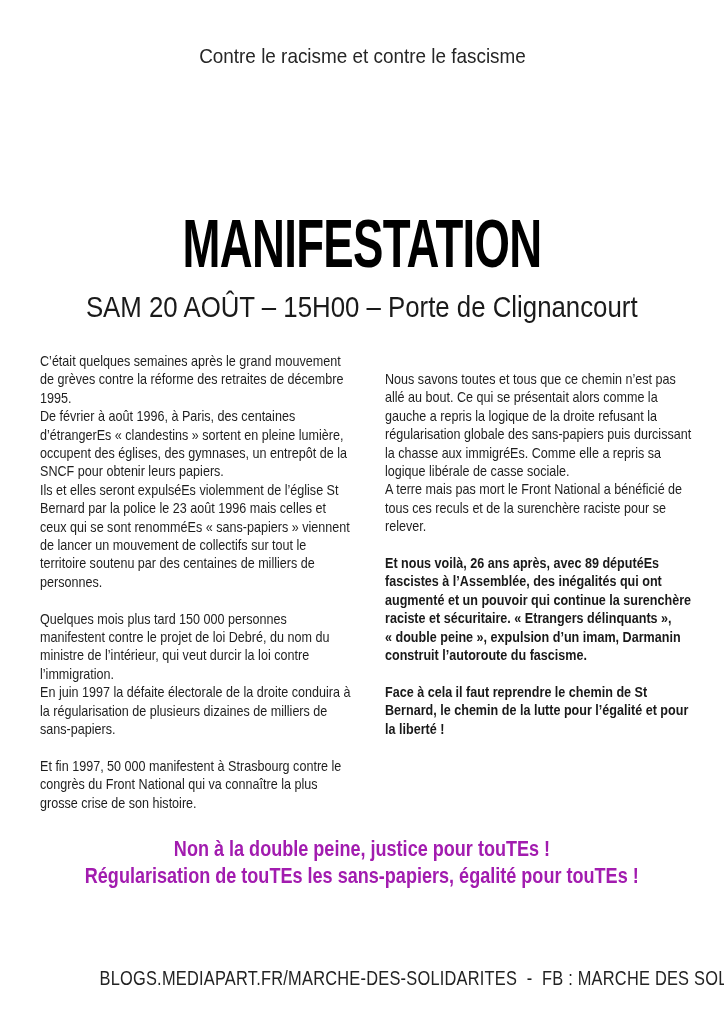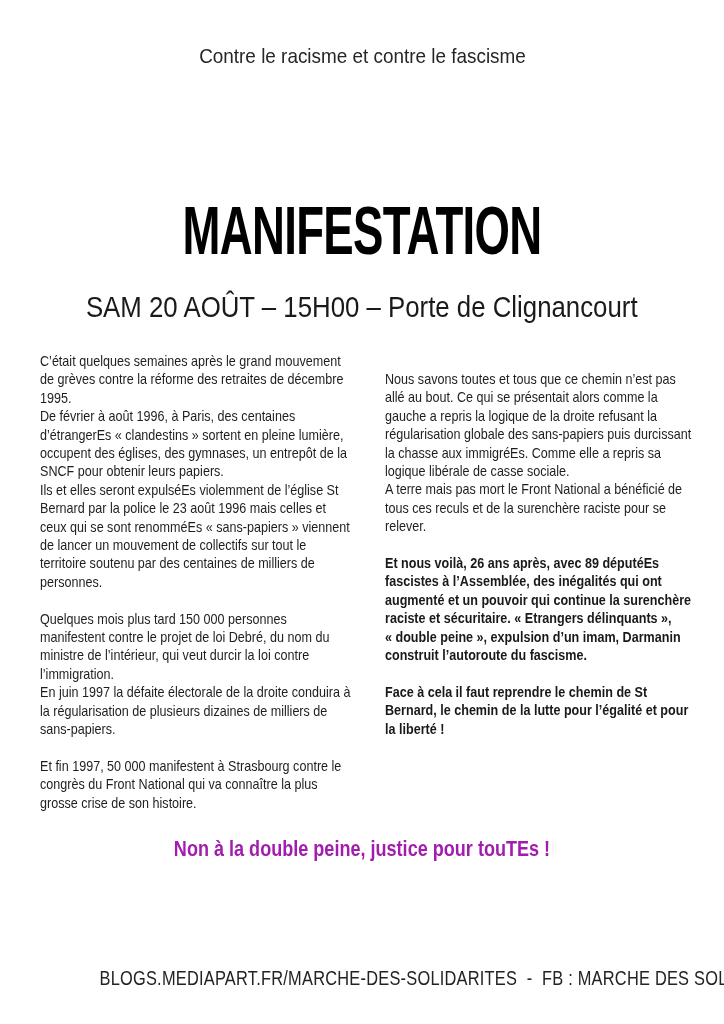--- a/index.html
+++ b/index.html
@@ -14,21 +14,21 @@
   }
   .centered { position: absolute; left: 0; width: 100%; text-align: center; }
   .cond { display: inline-block; white-space: nowrap; }
 
   .tagline { top: 42px; font-size: 21px; line-height: 28px; color: #262626; }
   .tagline .cond { transform: scaleX(0.90); }
 
   .title-block { top: 72px; font-weight: bold; font-size: 34px; line-height: 50px; color: #1a1a1a; }
   .title-block .cond { transform: scaleX(0.96); }
 
-  .manifestation { top: 191px; font-size: 69px; line-height: 80px; font-weight: bold; color: #000000; }
+  .manifestation { top: 204px; font-size: 69px; line-height: 80px; font-weight: bold; color: #000000; }
   .manifestation .cond { transform: scaleX(0.66); letter-spacing: -1px; font-stretch: condensed; }
 
   .dateline { top: 286px; font-size: 30px; line-height: 42px; color: #1a1a1a; }
   .dateline .cond { transform: scaleX(0.86); }
 
   .column {
     position: absolute;
     width: 368px;
     font-size: 14.8px;
     line-height: 18.4px;
@@ -78,19 +78,20 @@
 
   <div class="column col-right">
     <p>Nous savons toutes et tous que ce chemin n’est pas allé au bout. Ce qui se présentait alors comme la gauche a repris la logique de la droite refusant la régularisation globale des sans-papiers puis durcissant la chasse aux immigréEs. Comme elle a repris sa logique libérale de casse sociale.</p>
     <p class="gap-after">A terre mais pas mort le Front National a bénéficié de tous ces reculs et de la surenchère raciste pour se relever.</p>
     <p class="bold gap-after">Et nous voilà, 26 ans après, avec 89 députéEs fascistes à l’Assemblée, des inégalités qui ont augmenté et un pouvoir qui continue la surenchère raciste et sécuritaire. «&nbsp;Etrangers délinquants&nbsp;», «&nbsp;double peine&nbsp;», expulsion d’un imam, Darmanin construit l’autoroute du fascisme.</p>
     <p class="bold">Face à cela il faut reprendre le chemin de St Bernard, le chemin de la lutte pour l’égalité et pour la liberté !</p>
   </div>
 
   <div class="centered slogans">
     <div><span class="cond">Non à la double peine, justice pour touTEs !</span></div>
+    <div><span class="cond">Régularisation de touTEs les sans-papiers, égalité pour touTEs !</span></div>
   </div>
 
   <div class="centered footer">
     <span class="cond">BLOGS.MEDIAPART.FR/MARCHE-DES-SOLIDARITES&nbsp; -&nbsp; FB : MARCHE DES SOLIDARITES</span>
   </div>
 
 </div>
 
 </body></html>

